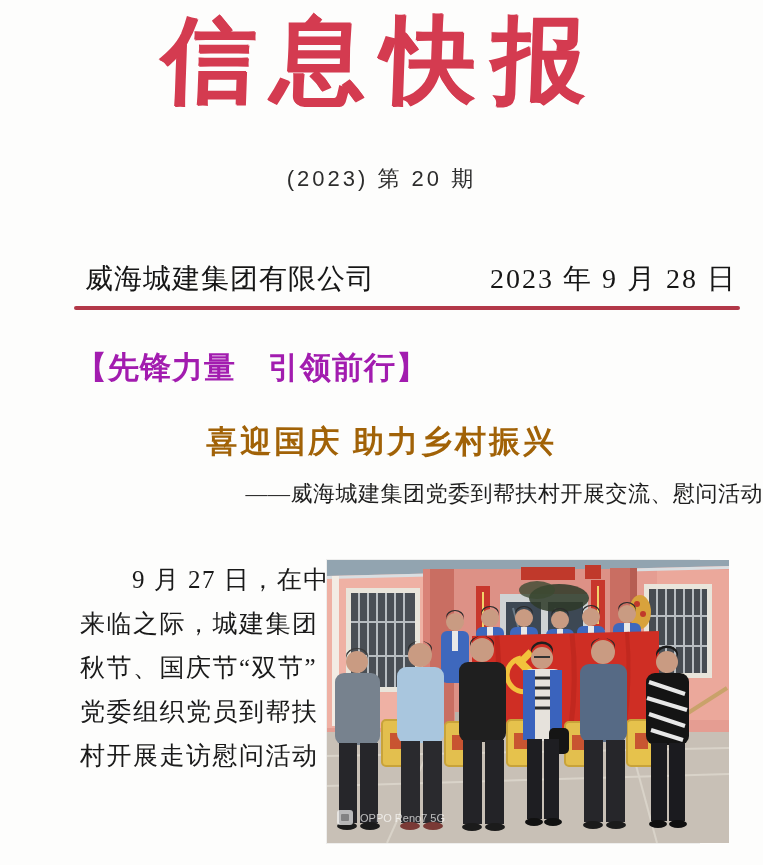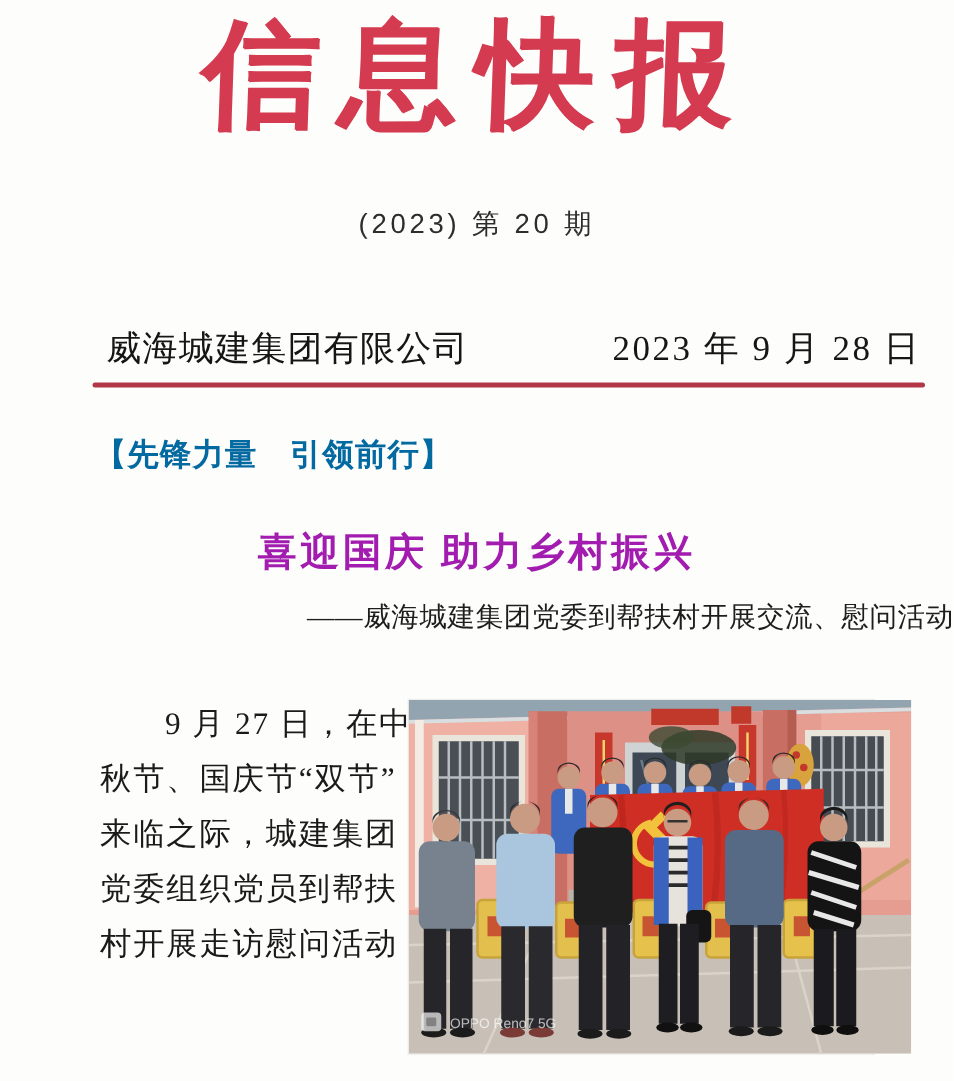--- a/index.html
+++ b/index.html
@@ -27,26 +27,26 @@
     font-size:28px;color:#161616;
   }
   .org-name{font-family:"Liberation Sans","DejaVu Sans",sans-serif;letter-spacing:1px;}
   .issue-date{font-family:"Liberation Serif","DejaVu Serif",serif;letter-spacing:2px;}
   .red-rule{
     position:absolute;top:306px;left:74px;width:666px;height:4px;
     background:#b23848;border-radius:2px;
   }
   .section-header{
     position:absolute;top:347px;left:76px;
-    font-size:25px;font-weight:bold;color:#0369a1;letter-spacing:1px;
+    font-size:31px;font-weight:bold;color:#a21caf;letter-spacing:1px;
     font-family:"Liberation Sans","DejaVu Sans",sans-serif;
   }
   .article-title{
     position:absolute;top:421px;left:0;width:100%;text-align:center;
-    font-size:31px;font-weight:bold;color:#a21caf;letter-spacing:3px;
+    font-size:31px;font-weight:bold;color:#a16207;letter-spacing:3px;
   }
   .article-subtitle{
     position:absolute;top:479px;left:0;width:100%;text-align:right;
     font-size:22px;color:#1e1e1e;letter-spacing:0.5px;
   }
   .body-text{
     position:absolute;top:558px;left:80px;width:246px;
     font-size:25px;color:#1a1a1a;
   }
   .body-line{
@@ -76,22 +76,22 @@
   <div class="red-rule"></div>
 
   <div class="section-header">【先锋力量　引领前行】</div>
 
   <div class="article-title">喜迎国庆 助力乡村振兴</div>
 
   <div class="article-subtitle">——威海城建集团党委到帮扶村开展交流、慰问活动</div>
 
   <div class="body-text">
       <div class="body-line">9 月 27 日，在中</div>
+      <div class="body-line">来临之际，城建集团</div>
       <div class="body-line">秋节、国庆节“双节”</div>
-      <div class="body-line">来临之际，城建集团</div>
       <div class="body-line">党委组织党员到帮扶</div>
       <div class="body-line">村开展走访慰问活动，</div>
     </div>
 
   <div class="photo">
     <svg width="402" height="283" viewBox="0 0 402 283" xmlns="http://www.w3.org/2000/svg">
 
       <g>
         <rect x="0" y="0" width="402" height="210" fill="#e59d92"></rect>
         <rect x="0" y="8" width="100" height="160" fill="#efb1a4"></rect>

